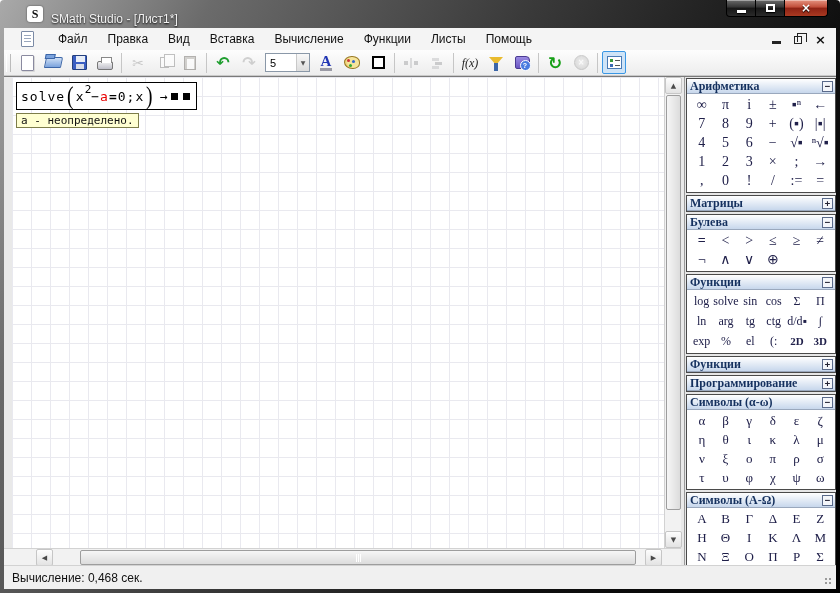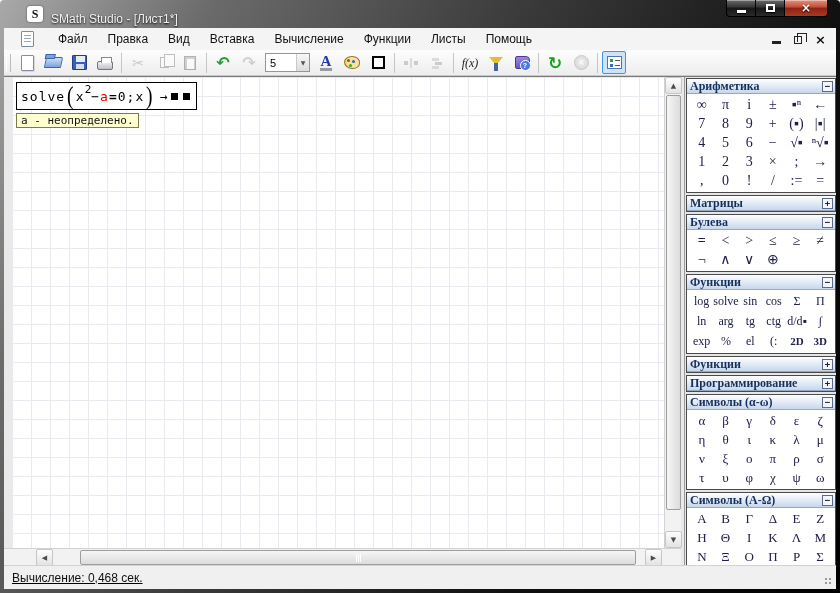--- a/index.html
+++ b/index.html
@@ -116,21 +116,21 @@
   .toggle { width:11px; height:11px; border:1px solid #5a6a8a; background:#f4f6fa; font:bold 9px/9px "DejaVu Sans Mono",monospace; text-align:center; color:#223; flex:none; }
   .pgrid { display:grid; grid-template-columns:repeat(6,1fr); padding:1px 3px 2px 3px; }
   .pgrid:empty { display:none; }
   .pgrid span { height:19px; display:flex; align-items:center; justify-content:center;
     font:14px "Liberation Serif",serif; color:#20204a; cursor:pointer; white-space:nowrap; }
   .pgrid.fn span { font-size:12px; height:20px; }
   .pgrid.fn span:nth-last-child(-n+2) { font-weight:bold; font-size:11px; }
   .pgrid.bool span:first-child { font-weight:bold; }
   .pgrid.small span { font-size:13px; }
   
-  .statusbar { height:24px; background:#f0f0f0; border-top:1px solid #d2d2d2; display:flex; align-items:center; position:relative;text-decoration:underline; }
+  .statusbar { height:24px; background:#f0f0f0; border-top:1px solid #d2d2d2; display:flex; align-items:center; position:relative; }
   .status-text { font-size:12px; color:#111; padding-left:8px; }
   .sizegrip { position:absolute; right:3px; bottom:3px; width:8px; height:8px;
     background:radial-gradient(circle at 1px 1px,#9a9a9a 1px,transparent 1.2px); background-size:4px 4px; background-position:bottom right; }
 </style>
 </head>
 <body>
 
 <div id="window">
 
   <div class="titlebar">

